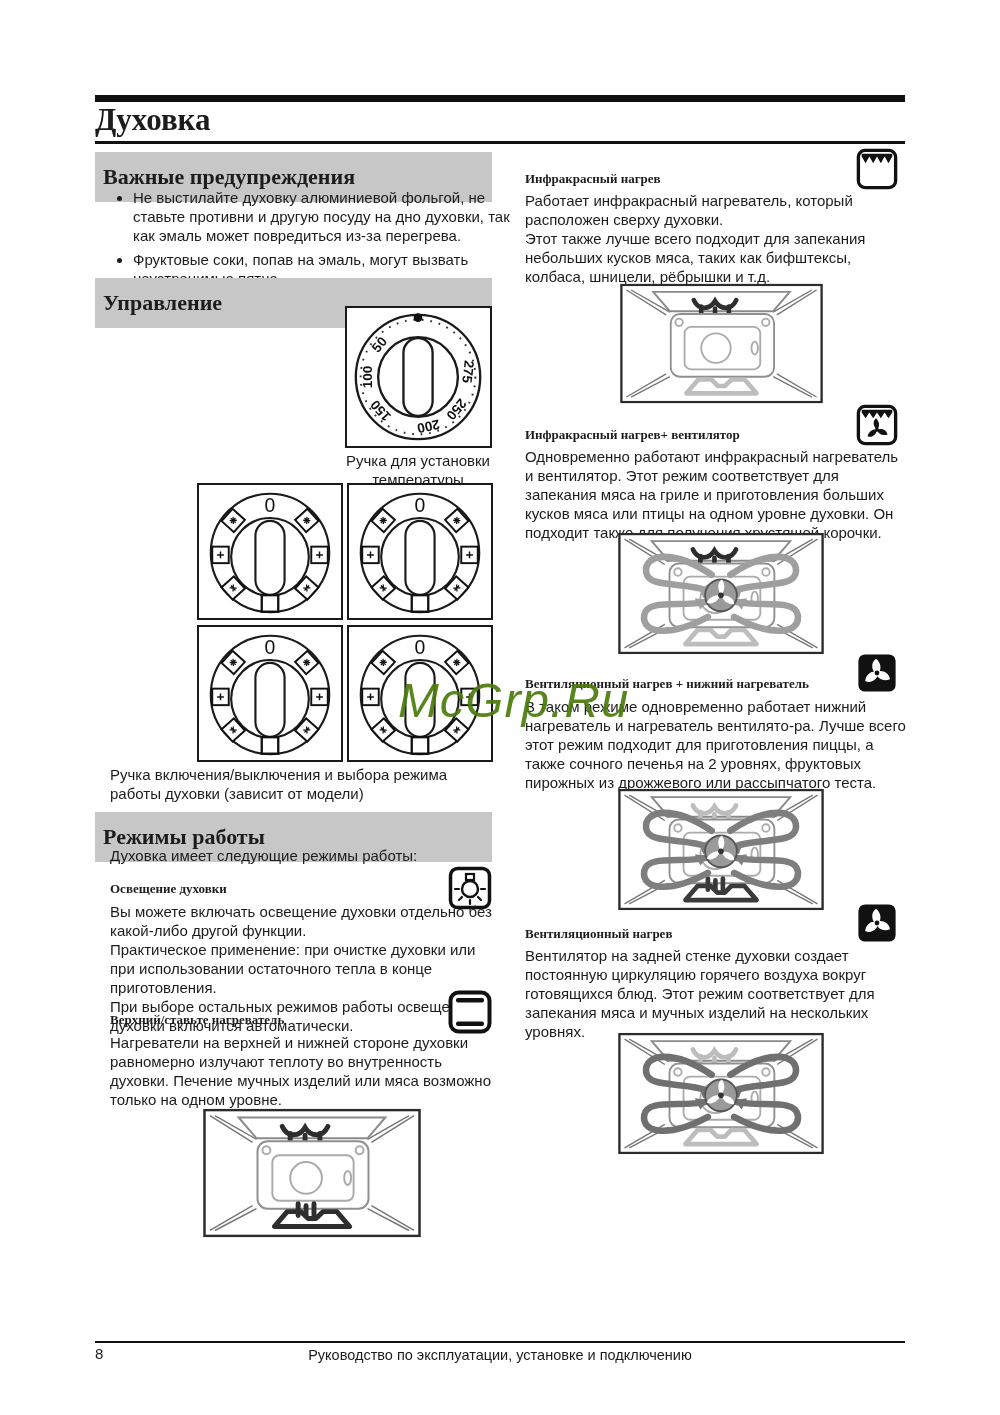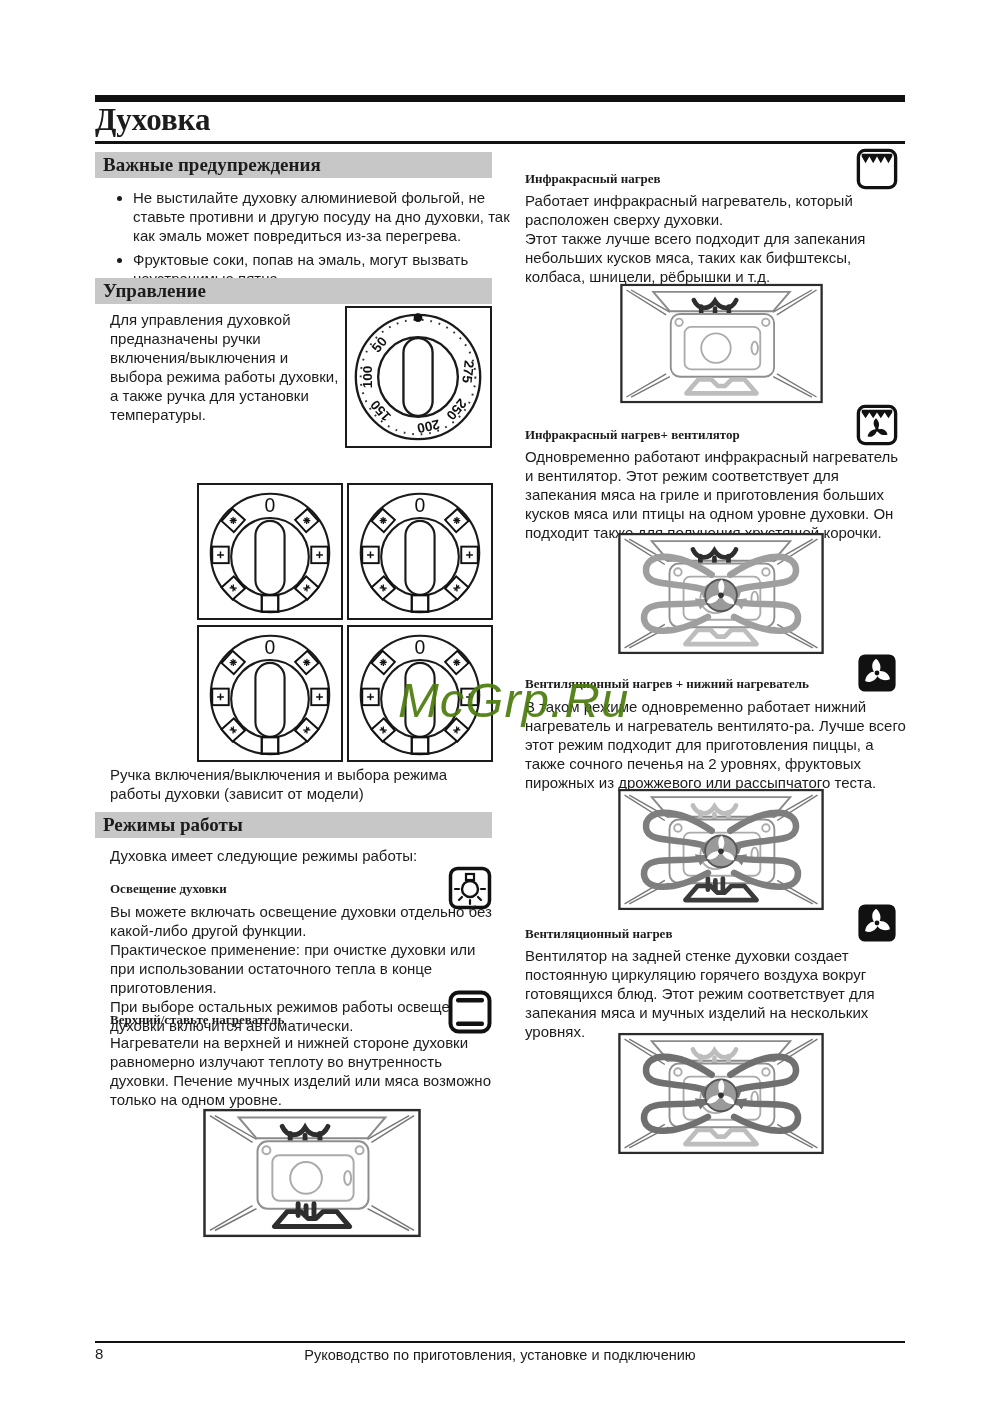--- a/index.html
+++ b/index.html
@@ -2,21 +2,21 @@
 <html><head>
 <meta charset="utf-8">
 <style>
   html,body{margin:0;padding:0;background:#fff;}
   .page{position:relative;width:1000px;height:1415px;background:#fff;overflow:hidden;
         font-family:"Liberation Sans",sans-serif;color:#1c1c1c;text-decoration:underline;}
   .rule{position:absolute;background:#111;}
   .page-title{position:absolute;font-family:"Liberation Serif",serif;font-weight:bold;
               font-size:31px;margin:0;}
   .sec-header{position:absolute;background:#c7c7c7;font-family:"Liberation Serif",serif;
-              font-weight:bold;font-size:19px;padding:2px 8px;box-sizing:border-box;width:397px;}
+              font-weight:bold;font-size:22px;padding:12px 8px;box-sizing:border-box;width:397px;}
   .body-text{position:absolute;font-size:15px;line-height:1.27;white-space:pre-line;}
   .mode-title{position:absolute;font-family:"Liberation Serif",serif;font-weight:bold;font-size:13px;}
   ul.warn{position:absolute;margin:0;padding-left:20px;font-size:15px;line-height:1.27;}
   ul.warn li{margin-bottom:5px;}
   .caption{position:absolute;font-size:15px;line-height:1.25;}
   .center{text-align:center;}
   .knob-slot{position:absolute;width:146px;height:137px;border:2.5px solid #1a1a1a;
              box-sizing:border-box;background:#fff;}
   .knob-slot svg{width:100%;height:100%;display:block;}
   .temp-box{position:absolute;width:147px;height:142px;border:2.5px solid #1a1a1a;
@@ -98,39 +98,39 @@
   <h1 class="page-title" style="left:95px;top:102px;">Духовка</h1>
   <div class="rule" style="left:95px;top:141px;width:810px;height:3px;"></div>
 
   <div class="sec-header" style="left:95px;top:152px;">Важные предупреждения</div>
   <ul class="warn" style="left:113px;top:188px;width:382px;">
     <li>Не выстилайте духовку алюминиевой фольгой, не ставьте противни и другую посуду на дно духовки, так как эмаль может повредиться из-за перегрева.</li>
     <li>Фруктовые соки, попав на эмаль, могут вызвать неустранимые пятна.</li>
   </ul>
 
   <div class="sec-header" style="left:95px;top:278px;">Управление</div>
-  <div class="body-text" style="left:110px;top:310px;width:232px;">Для управления духовкой предназначены ручки включения/выключения и выбора режима работы духовки, а также ручка для установки температуры.</div>
 
   <div class="temp-box" style="left:345px;top:306px;">
     <svg viewBox="0 0 147 142">
       <circle cx="73" cy="71" r="64" fill="#fff" stroke="#1a1a1a" stroke-width="2.4"></circle>
       <circle cx="73" cy="71" r="59" fill="none" stroke="#333" stroke-width="2" stroke-dasharray="1.8 7"></circle>
       <circle cx="73" cy="71" r="41" fill="#fff" stroke="#1a1a1a" stroke-width="2.4"></circle>
       <rect x="58" y="31" width="30" height="80" rx="15" fill="#fff" stroke="#1a1a1a" stroke-width="2.4"></rect>
       <circle cx="73" cy="10" r="4.5" fill="#111"></circle>
       <g fill="#111">
         <text class="knob-num" transform="translate(33.2,37.6) rotate(-50)" text-anchor="middle" dy=".35em">50</text>
         <text class="knob-num" transform="translate(21,71) rotate(-90)" text-anchor="middle" dy=".35em">100</text>
         <text class="knob-num" transform="translate(34.4,105.8) rotate(-132)" text-anchor="middle" dy=".35em">150</text>
         <text class="knob-num" transform="translate(83.8,121.9) rotate(168)" text-anchor="middle" dy=".35em">200</text>
         <text class="knob-num" transform="translate(112.8,104.4) rotate(130)" text-anchor="middle" dy=".35em">250</text>
         <text class="knob-num" transform="translate(124.7,65.6) rotate(96)" text-anchor="middle" dy=".35em">275</text>
       </g>
     </svg>
   </div>
+  <div class="caption center" style="left:328px;top:452px;width:180px;">Ручка для установки температуры</div>
 
   <div class="knob-slot" style="left:197px;top:483px;">
   <svg viewBox="0 0 146 137">
     <circle cx="73" cy="70" r="61" fill="#fff" stroke="#1a1a1a" stroke-width="2.2"></circle>
     <text class="knob-zero" x="73" y="28" text-anchor="middle" fill="#111">0</text>
     <circle cx="73" cy="74" r="40" fill="#fff" stroke="#1a1a1a" stroke-width="2.2"></circle>
     <rect x="58" y="37" width="30" height="76" rx="15" fill="#fff" stroke="#1a1a1a" stroke-width="2.2"></rect>
     <g>
       <g transform="translate(35.1,36.5) rotate(-48)">
             <rect x="-8.5" y="-8.5" width="17" height="17" fill="#fff" stroke="#111" stroke-width="2"></rect>
@@ -383,15 +383,15 @@
   <div class="oven-slot" style="left:618px;top:1027px;">
     <svg width="206" height="133" viewBox="0 0 220 130" style="--fan-o:1;--arr-o:1;--arr-s:#707070">
         <use href="#oven-base"></use>
       </svg>
   </div>
 
   <div class="watermark" style="left:398px;top:672px;">McGrp.Ru</div>
 
   <div class="rule" style="left:95px;top:1341px;width:810px;height:2px;"></div>
   <div class="footer-num" style="left:95px;top:1345px;">8</div>
-  <div class="footer-text" style="left:0;top:1347px;">Руководство по приготовления, установке и подключению</div>
+  <div class="footer-text" style="left:0;top:1347px;">Руководство по эксплуатации, установке и подключению</div>
 
 </div>
 
 </body></html>

